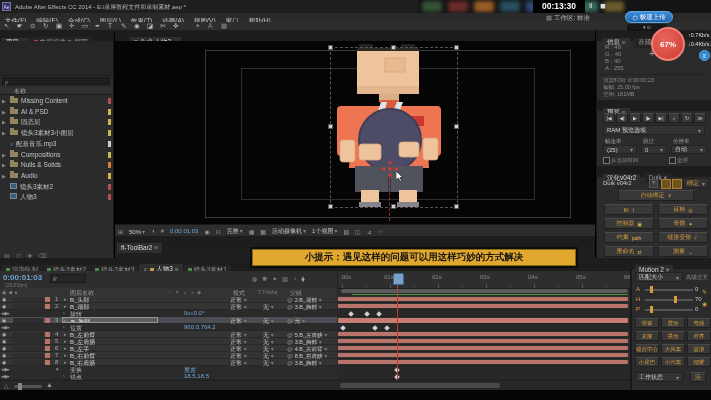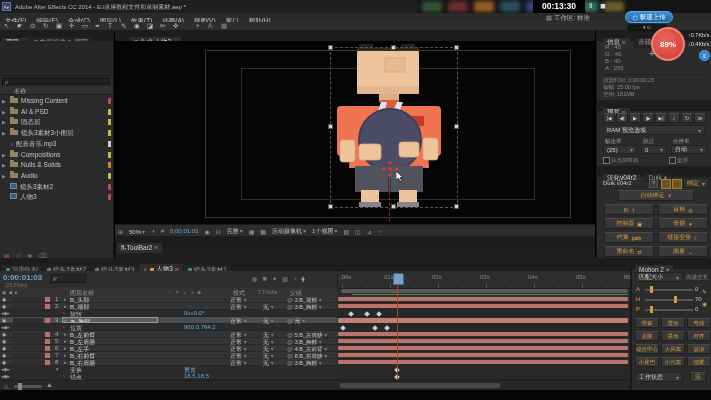--- a/index.html
+++ b/index.html
@@ -598,31 +598,36 @@
       </div>
     <div class="ddbox abs" style="left:3px;top:114px;width:48px;height:10px;">
         <span>工作状态</span>
         <span style="color:#888;">▾</span>
       </div>
     <div class="btn abs orange" style="left:58px;top:114px;width:16px;height:10px;">活</div>
   </div>
 
   <div class="abs" style="left:0;top:390px;width:711px;height:10px;background:#050505;"></div>
 
+  <div class="abs" style="left:250px;top:247px;width:328px;height:21px;background:#0d0d0d;z-index:40;">
+    <div class="abs" style="left:2px;top:2px;width:324px;height:17px;background:#e2a72e;border:1px solid #8a6a10;box-sizing:border-box;display:flex;align-items:center;justify-content:center;">
+      <span style="font-size:9.5px;font-weight:bold;color:#141414;white-space:nowrap;">小提示：遇见这样的问题可以用这样巧妙的方式解决</span>
+    </div>
+  </div>
 
   <div style="z-index:50;">
     <div class="abs" style="left:533px;top:0;width:52px;height:13px;background:#000;color:#fff;font-size:8.5px;font-weight:bold;text-align:center;line-height:13px;">00:13:30</div>
     <span class="abs t7" style="left:589px;top:2px;color:#ddd;">Ⅱ</span>
     <span class="abs t7" style="left:600px;top:2px;color:#ddd;">◼</span>
     <div class="abs" style="left:625px;top:11px;width:48px;height:12px;border-radius:6px;background:linear-gradient(#3d8fd8,#1f66aa);border:1px solid #5aa8e8;display:flex;align-items:center;justify-content:center;gap:2px;box-sizing:border-box;">
       <span style="color:#fff;font-size:6px;">⬡</span>
       <span style="color:#fff;font-size:6.5px;">极速上传</span>
     </div>
     <div class="abs" style="left:627px;top:24px;width:40px;height:7px;background:rgba(10,10,10,.6);border-radius:2px;color:#9ab8d0;font-size:5px;text-align:center;line-height:7px;">▾ ⊙</div>
     <div class="abs" style="left:651px;top:27px;width:34px;height:34px;border-radius:50%;background:radial-gradient(circle at 40% 35%, #e8675e, #d03a30);border:2px solid #ef8177;box-sizing:border-box;display:flex;align-items:center;justify-content:center;">
-      <span style="color:#fff;font-weight:bold;font-size:8px;">89%</span>
+      <span style="color:#fff;font-weight:bold;font-size:8px;">67%</span>
     </div>
     <span class="abs t5" style="left:688px;top:32px;color:#e8e8e8;text-shadow:0 0 2px #000;">↑0.7Kb/s</span>
     <span class="abs t5" style="left:688px;top:41px;color:#e8e8e8;text-shadow:0 0 2px #000;">↓0.4Kb/s</span>
     <div class="abs" style="left:699px;top:50px;width:11px;height:11px;border-radius:50%;background:#2f86d0;border:1px solid #5aa8e8;color:#fff;font-size:6px;text-align:center;line-height:11px;box-sizing:border-box;">≡</div>
   </div>
 
 </div>
 
 </body></html>

